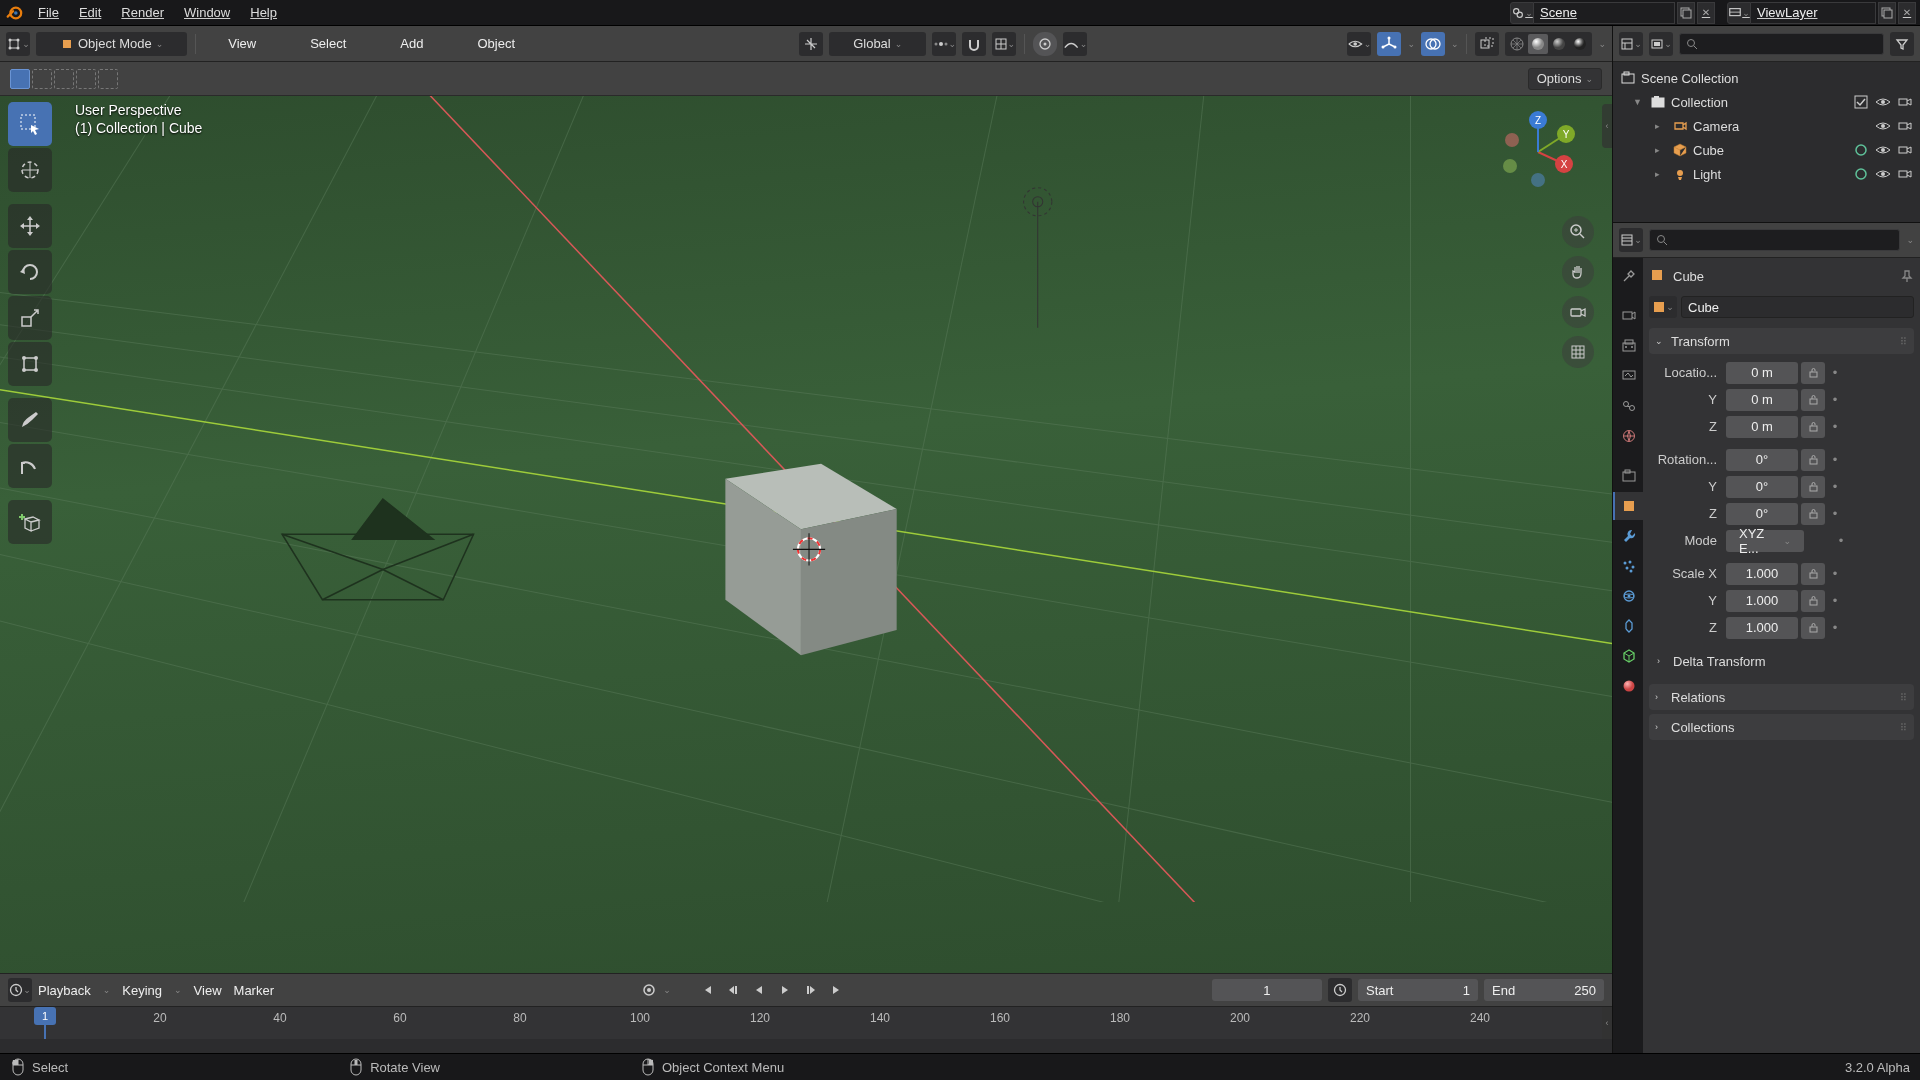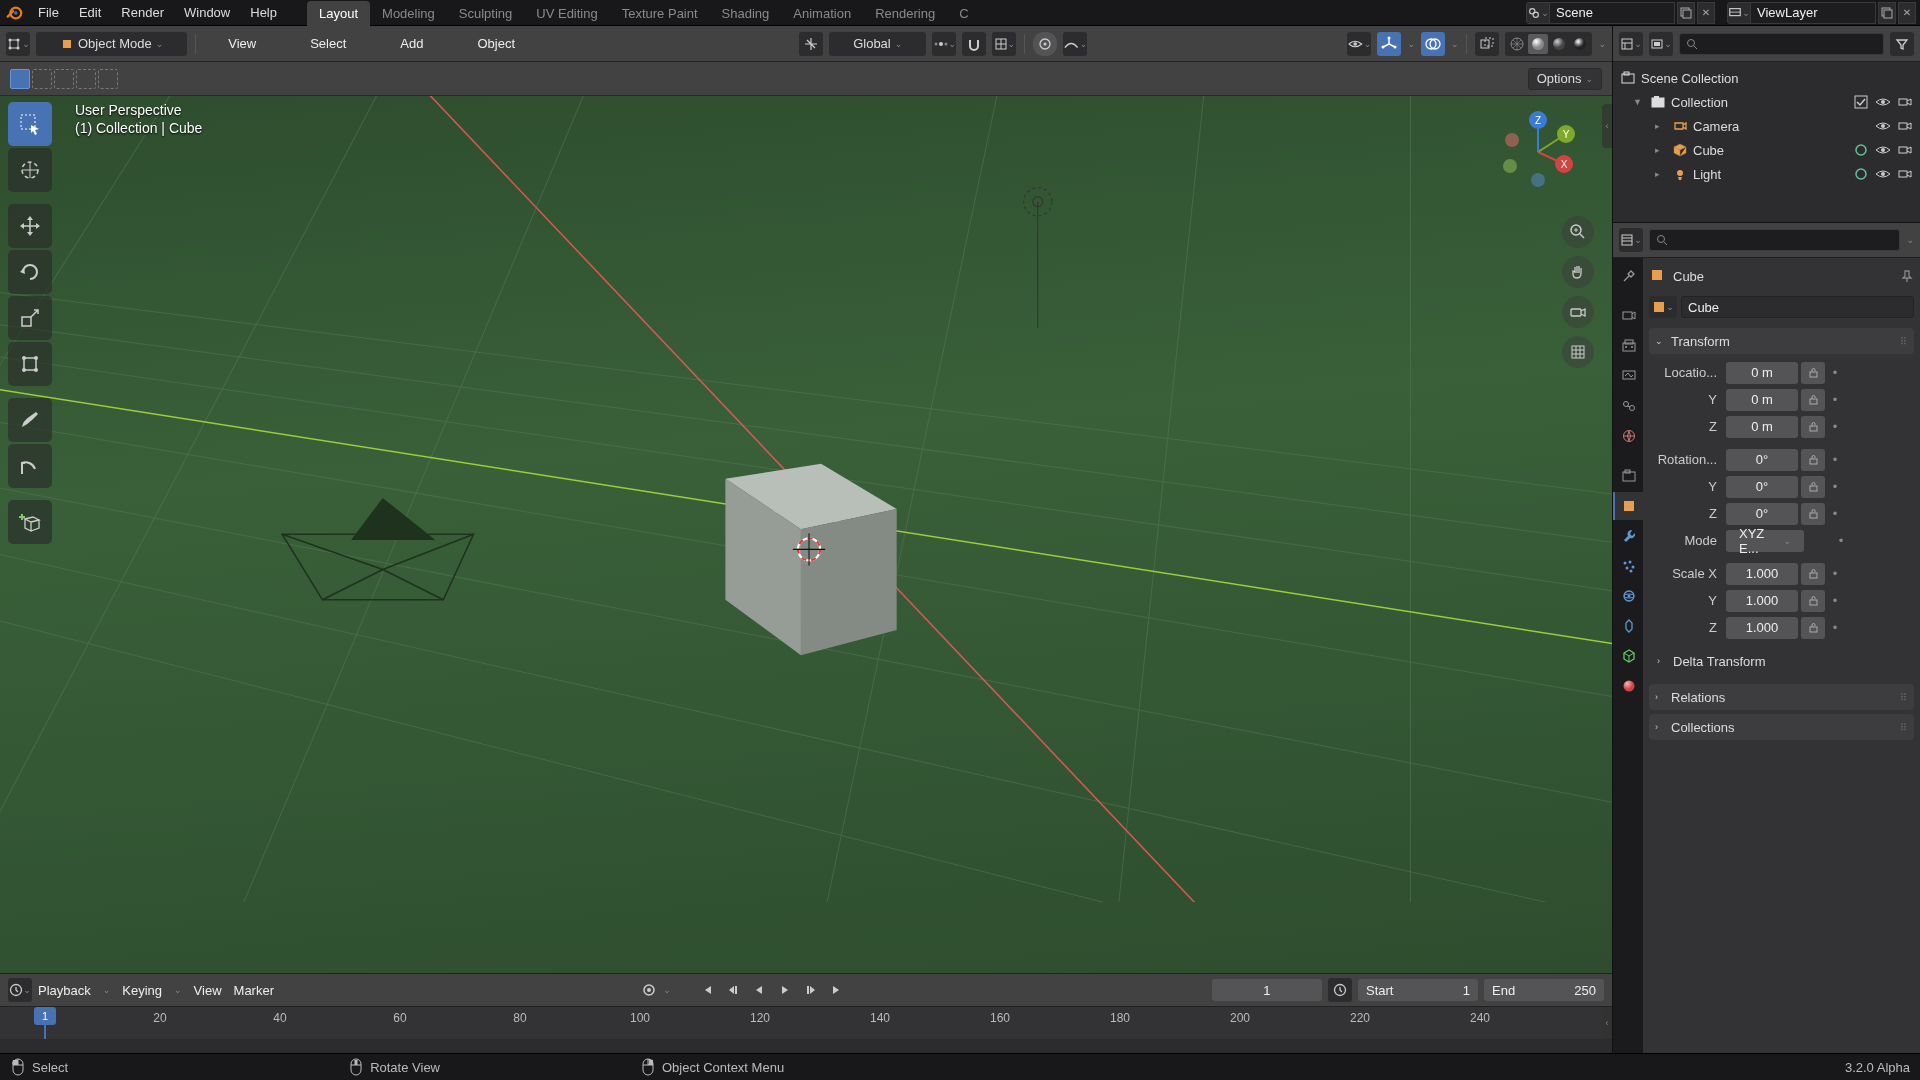--- a/index.html
+++ b/index.html
@@ -1,31 +1,31 @@
 <!DOCTYPE html>
 <html><head>
 <meta charset="utf-8">
 <style>
   * { margin:0; padding:0; box-sizing:border-box; font-family:-apple-system,BlinkMacSystemFont,"Segoe UI",sans-serif; user-select:none; }
   html,body{width:1920px;height:1080px;overflow:hidden;background:#1b1b1b;color:#ccc;font-size:13px;}
   svg{display:block;}
   
   
-  .topbar{height:26px;background:#18181a;display:flex;align-items:center;border-bottom:1px solid #000;}
+  .topbar{height:26px;background:#18181a;display:flex;align-items:center;border-bottom:1px solid #000;text-decoration:underline;}
   .topbar .logo{width:28px;display:flex;align-items:center;justify-content:center;}
   .topbar .menu{display:flex;gap:0;}
   .topbar .menu span{padding:4px 10px;cursor:pointer;color:#ddd;}
   .workspaces{display:flex;align-items:flex-end;margin-left:20px;height:26px;}
   .workspaces span{padding:5px 12px 5px;color:#8a8a8a;border-top-left-radius:4px;border-top-right-radius:4px;cursor:pointer;}
   .workspaces span.active{background:#424242;color:#fff;}
   .topbar .right{display:flex;align-items:center;gap:2px;margin-left:auto;padding-right:4px;}
   .scene-box{display:flex;align-items:center;}
   .scene-box .ico{width:24px;height:22px;background:#2c2c2e;border-radius:3px 0 0 3px;display:flex;align-items:center;justify-content:center;border:1px solid #3a3a3c;}
   .scene-box input{height:22px;background:#1d1d1f;border:1px solid #3a3a3c;color:#eee;padding:0 6px;font-size:13px;border-left:none;}
-  .scene-box.scene input{width:125px;}
+  .scene-box.scene input{width:141px;}
   .scene-box.view input{width:125px;}
   .tiny-btn{width:18px;height:22px;background:#2c2c2e;display:flex;align-items:center;justify-content:center;border:1px solid #3a3a3c;cursor:pointer;color:#aaa;font-size:10px;}
   
   
   .main-wrap{display:flex;height:calc(100% - 26px - 27px);}
   .vsplit{display:flex;flex-direction:column;flex:1;min-width:0;}
   .view3d-header{height:36px;background:#424242;display:flex;align-items:center;padding:0 6px;gap:6px;border-bottom:1px solid #222;}
   .hdr-btn{height:24px;padding:0 24px;background:#2c2c2e;border:none;border-radius:3px;color:#ddd;display:flex;align-items:center;gap:4px;cursor:pointer;font-size:13px;}
   .hdr-btn.flat{background:transparent;color:#eee;}
   .hdr-icon{width:24px;height:24px;background:#2c2c2e;border-radius:3px;display:flex;align-items:center;justify-content:center;cursor:pointer;}
@@ -131,31 +131,20 @@
         <circle cx="12" cy="10" r="2" fill="#3e76b1"></circle>
         <path d="M3 14 L9 8" stroke="#e87d0d" stroke-width="2.5" stroke-linecap="round"></path>
       </svg>
   </div>
   <div class="menu">
     <span>File</span>
     <span>Edit</span>
     <span>Render</span>
     <span>Window</span>
     <span>Help</span>
-  </div>
-  <div class="workspaces">
-    <span class="active">Layout</span>
-    <span>Modeling</span>
-    <span>Sculpting</span>
-    <span>UV Editing</span>
-    <span>Texture Paint</span>
-    <span>Shading</span>
-    <span>Animation</span>
-    <span>Rendering</span>
-    <span>C</span>
   </div>
   <div class="right">
     <div class="scene-box scene">
       <div class="ico">
           <svg width="14" height="14" viewBox="0 0 16 16">
             <circle cx="6" cy="6" r="3" fill="none" stroke="#ccc" stroke-width="1.3"></circle>
             <circle cx="10" cy="10" r="3" fill="none" stroke="#ccc" stroke-width="1.3"></circle>
           </svg>
           <span class="chev">⌄</span>
         </div>

